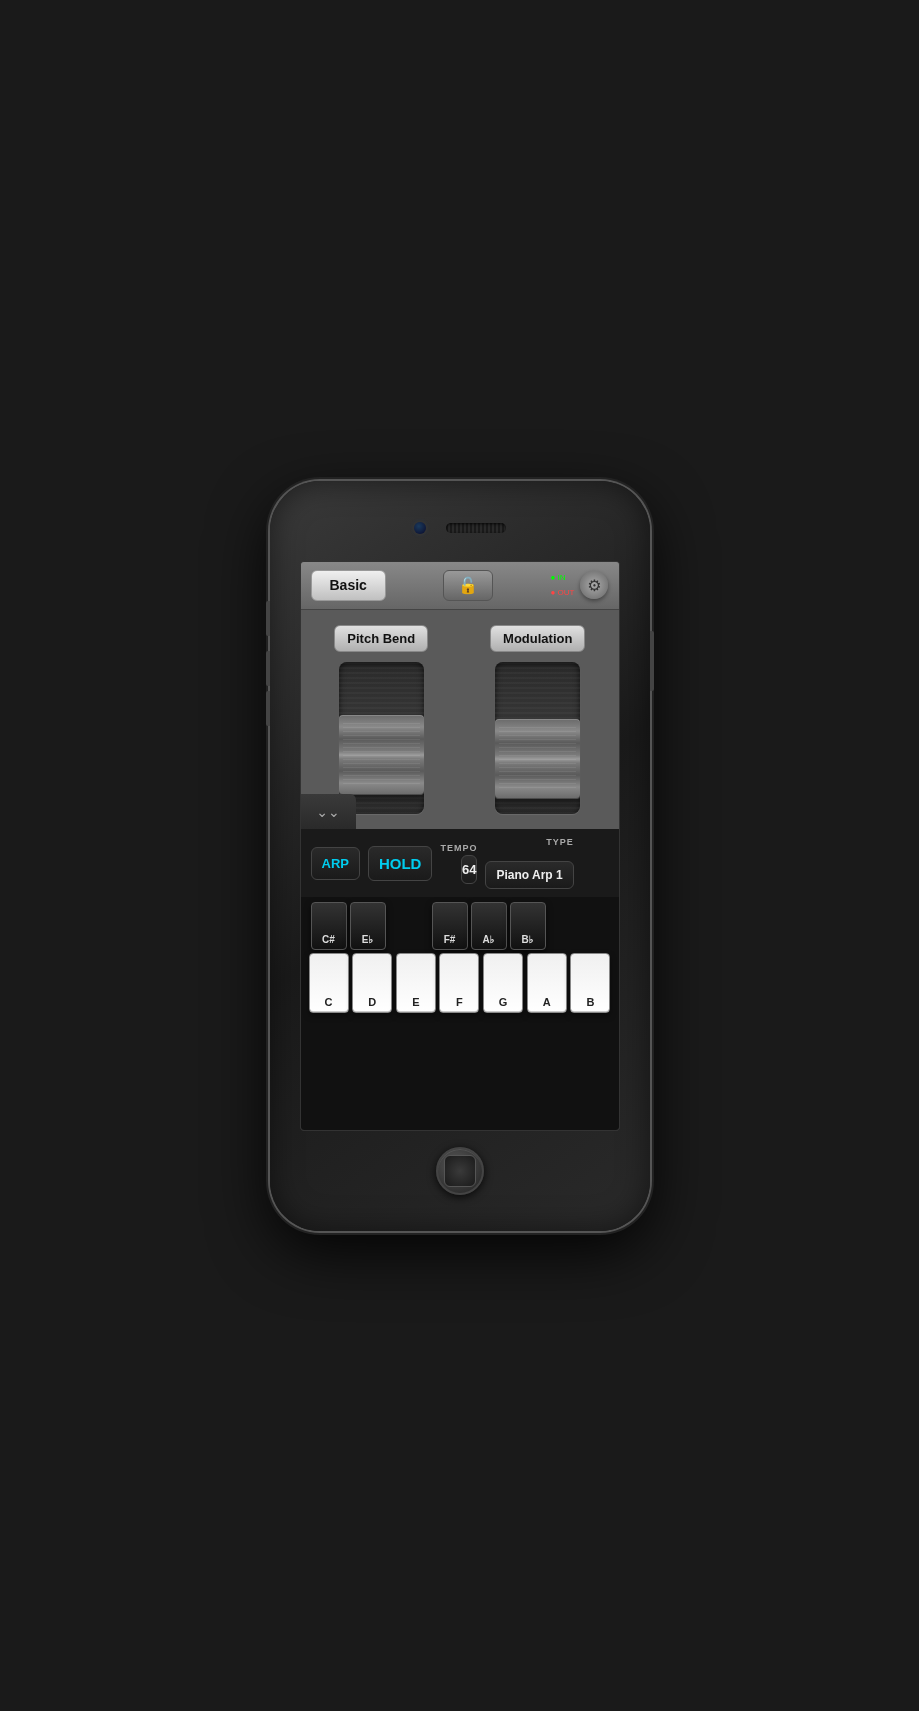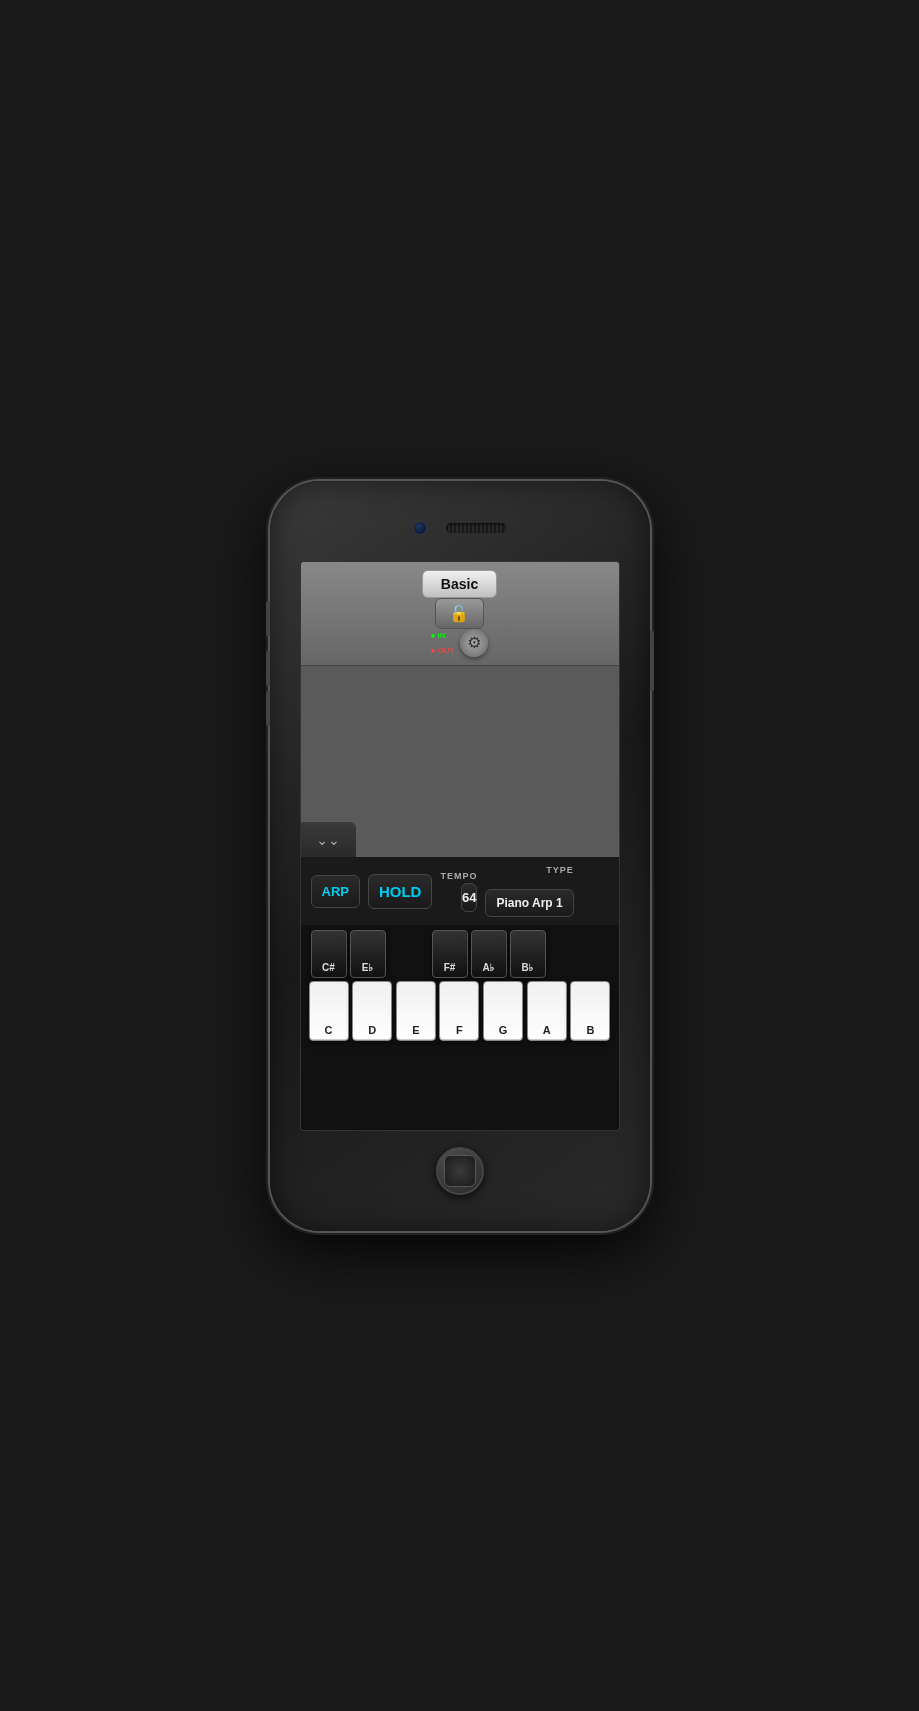--- a/index.html
+++ b/index.html
@@ -86,24 +86,22 @@
       overflow: hidden;
       position: relative;
       border: 1px solid #333;
     }
 
     
     .header {
       background: linear-gradient(180deg, #888 0%, #666 100%);
       padding: 8px 10px;
       display: flex;
-      align-items: center;
       justify-content: space-between;
       border-bottom: 1px solid #444;
-      flex-direction: column;
     }
 
     .basic-btn {
       background: linear-gradient(180deg, #f0f0f0 0%, #c0c0c0 100%);
       border: 1px solid #999;
       border-radius: 6px;
       padding: 5px 18px;
       font-size: 14px;
       font-weight: bold;
       color: #111;
@@ -437,21 +435,33 @@
             <span class="ind-in">● <span>IN</span></span>
             <span class="ind-out">● <span>OUT</span></span>
           </div>
           <div class="gear-btn">⚙</div>
         </div>
       </div>
 
       <div class="main-area">
         <div class="slider-area" style="width:100%; display:flex;">
 
-
+          <div class="slider-column">
+            <div class="slider-label">Pitch Bend</div>
+            <div class="slider-track">
+              <div class="slider-thumb"></div>
+            </div>
+          </div>
+
+          <div class="slider-column">
+            <div class="slider-label">Modulation</div>
+            <div class="slider-track">
+              <div class="slider-thumb" style="top: 38%;"></div>
+            </div>
+          </div>
 
           <div class="collapse-btn">
             <span>⌄⌄</span>
           </div>
 
         </div>
       </div>
 
       <div class="arp-section">
         <button class="arp-btn">ARP</button>

